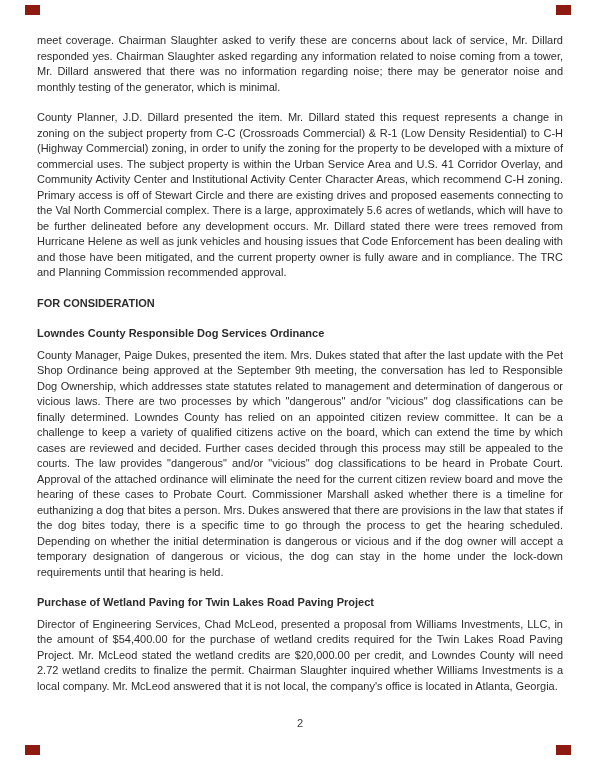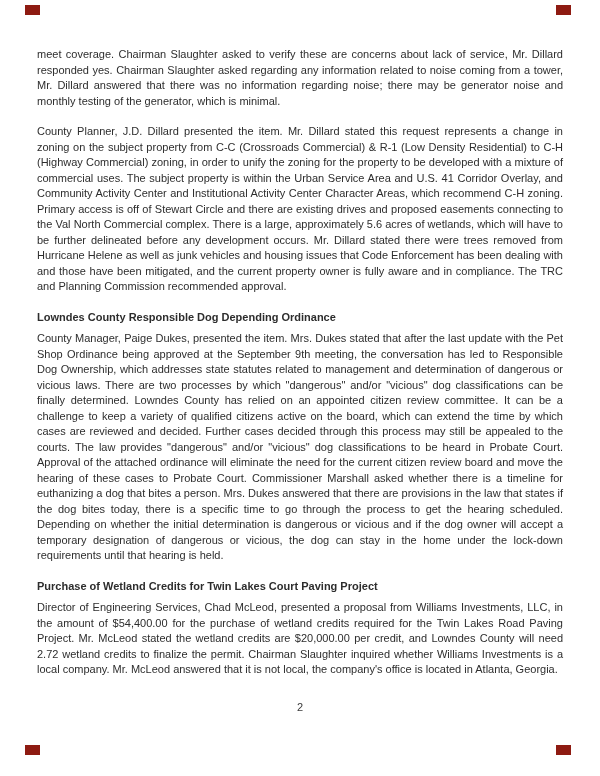--- a/index.html
+++ b/index.html
@@ -28,21 +28,21 @@
     margin: 15px 0 0 0;
     text-align: justify;
     text-justify: inter-word;
   }
   .doc-heading {
     margin: 15px 0 0 0;
     font-weight: bold;
     text-align: left;
   }
   .block:first-child {
-    margin-top: 14px;
+    margin-top: 0;
   }
   .doc-heading + .doc-paragraph {
     margin-top: 6px;
   }
   .page-number {
     margin-top: 22px;
     text-align: center;
     color: #3a3a3a;
   }
   .corner-mark {
@@ -59,26 +59,27 @@
 </head>
 <body>
 
 <div class="page">
 
   <p class="block doc-paragraph">meet coverage. Chairman Slaughter asked to verify these are concerns about lack of service, Mr. Dillard responded yes. Chairman Slaughter asked regarding any information related to noise coming from a tower, Mr. Dillard answered that there was no information regarding noise; there may be generator noise and monthly testing of the generator, which is minimal.</p>
 
 
   <p class="block doc-paragraph">County Planner, J.D. Dillard presented the item. Mr. Dillard stated this request represents a change in zoning on the subject property from C-C (Crossroads Commercial) &amp; R-1 (Low Density Residential) to C-H (Highway Commercial) zoning, in order to unify the zoning for the property to be developed with a mixture of commercial uses. The subject property is within the Urban Service Area and U.S. 41 Corridor Overlay, and Community Activity Center and Institutional Activity Center Character Areas, which recommend C-H zoning. Primary access is off of Stewart Circle and there are existing drives and proposed easements connecting to the Val North Commercial complex. There is a large, approximately 5.6 acres of wetlands, which will have to be further delineated before any development occurs. Mr. Dillard stated there were trees removed from Hurricane Helene as well as junk vehicles and housing issues that Code Enforcement has been dealing with and those have been mitigated, and the current property owner is fully aware and in compliance. The TRC and Planning Commission recommended approval.</p>
 
+  <p class="block doc-heading">FOR CONSIDERATION</p>
 
-  <p class="block doc-heading">Lowndes County Responsible Dog Depending Ordinance</p>
+  <p class="block doc-heading">Lowndes County Responsible Dog Services Ordinance</p>
 
   <p class="block doc-paragraph">County Manager, Paige Dukes, presented the item. Mrs. Dukes stated that after the last update with the Pet Shop Ordinance being approved at the September 9th meeting, the conversation has led to Responsible Dog Ownership, which addresses state statutes related to management and determination of dangerous or vicious laws. There are two processes by which "dangerous" and/or "vicious" dog classifications can be finally determined. Lowndes County has relied on an appointed citizen review committee. It can be a challenge to keep a variety of qualified citizens active on the board, which can extend the time by which cases are reviewed and decided. Further cases decided through this process may still be appealed to the courts. The law provides "dangerous" and/or "vicious" dog classifications to be heard in Probate Court. Approval of the attached ordinance will eliminate the need for the current citizen review board and move the hearing of these cases to Probate Court. Commissioner Marshall asked whether there is a timeline for euthanizing a dog that bites a person. Mrs. Dukes answered that there are provisions in the law that states if the dog bites today, there is a specific time to go through the process to get the hearing scheduled. Depending on whether the initial determination is dangerous or vicious and if the dog owner will accept a temporary designation of dangerous or vicious, the dog can stay in the home under the lock-down requirements until that hearing is held.</p>
 
-  <p class="block doc-heading">Purchase of Wetland Credits for Twin Lakes Court Paving Project</p>
+  <p class="block doc-heading">Purchase of Wetland Paving for Twin Lakes Road Paving Project</p>
 
   <p class="block doc-paragraph">Director of Engineering Services, Chad McLeod, presented a proposal from Williams Investments, LLC, in the amount of $54,400.00 for the purchase of wetland credits required for the Twin Lakes Road Paving Project. Mr. McLeod stated the wetland credits are $20,000.00 per credit, and Lowndes County will need 2.72 wetland credits to finalize the permit. Chairman Slaughter inquired whether Williams Investments is a local company. Mr. McLeod answered that it is not local, the company's office is located in Atlanta, Georgia.</p>
 
   <div class="page-number">2</div>
 
 </div>
 
 <div class="corner-mark tl"></div>
 <div class="corner-mark tr"></div>
 <div class="corner-mark bl"></div>

